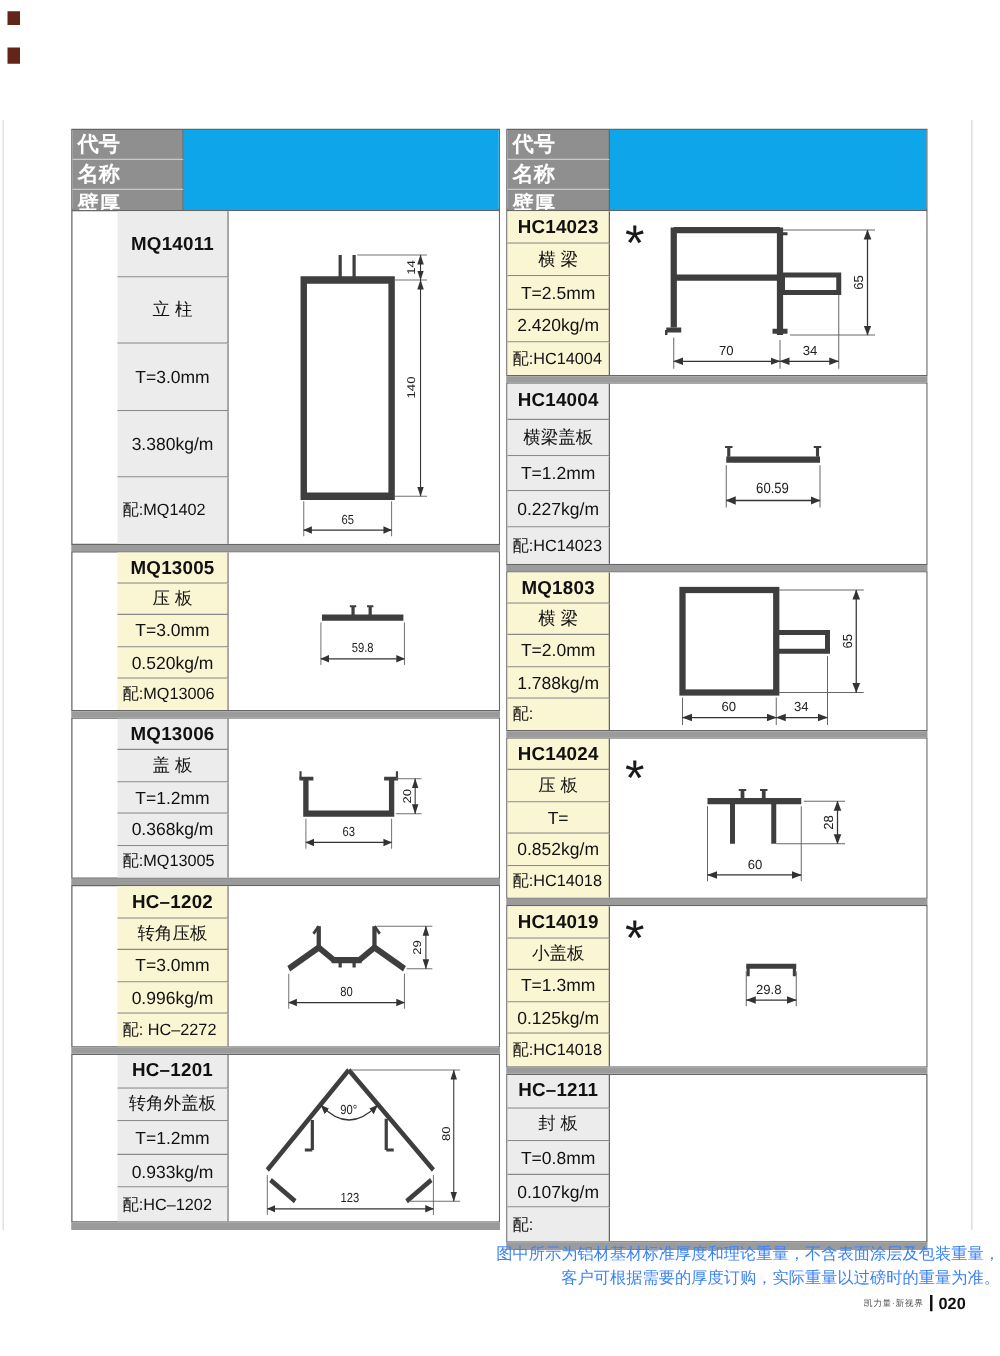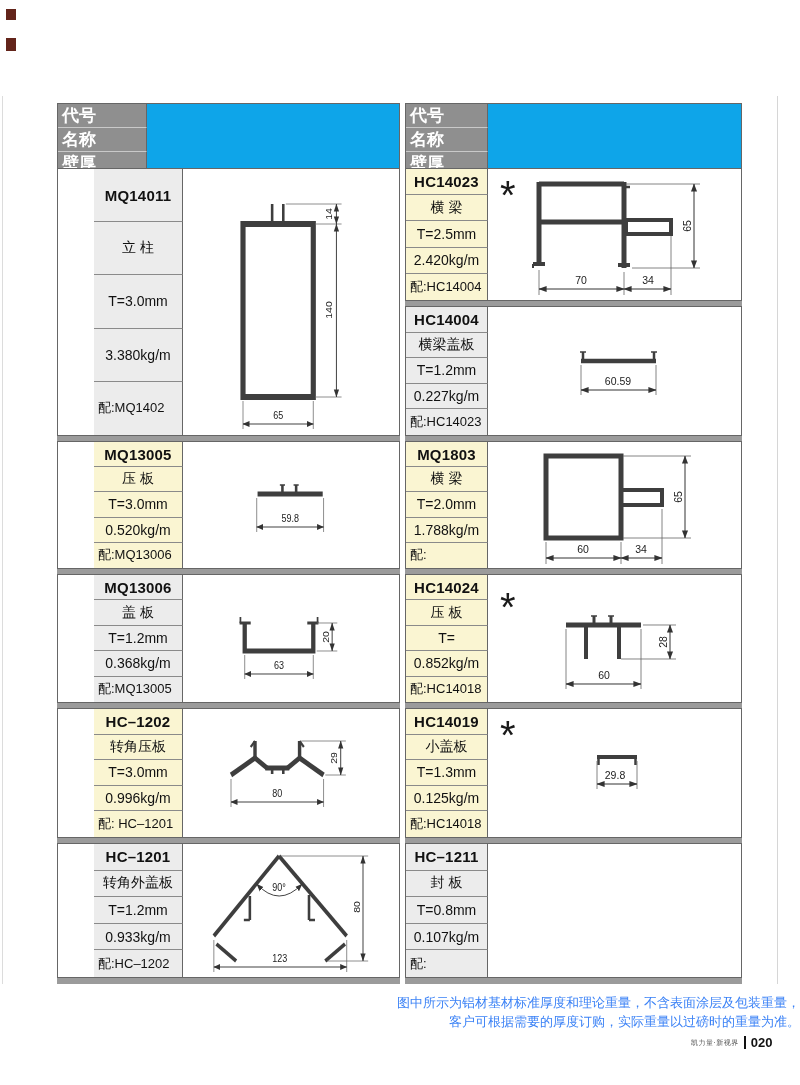--- a/index.html
+++ b/index.html
@@ -154,21 +154,21 @@
         </svg>
       </div>
     </div>
     <div class="sep"></div>
 
     <div class="block bg-y" style="height:130px">
       <div class="cell code">HC–1202</div>
       <div class="cell">转角压板</div>
       <div class="cell">T=3.0mm</div>
       <div class="cell">0.996kg/m</div>
-      <div class="cell match">配: HC–1201</div>
+      <div class="cell match">配: HC–2272</div>
       <div class="fig">
         <svg class="draw" viewBox="0 0 252 128" preserveAspectRatio="none">
           <line class="shape" x1="56" y1="66" x2="84" y2="49" stroke-width="5"></line>
           <line class="shape" x1="84" y1="51" x2="84" y2="32" stroke-width="4"></line>
           <line class="shape" x1="84" y1="32" x2="79" y2="38" stroke-width="2.5"></line>
           <line class="shape" x1="84" y1="49" x2="98" y2="59" stroke-width="5"></line>
           <line class="shape" x1="96" y1="59" x2="124" y2="59" stroke-width="5"></line>
           <line class="shape" x1="104" y1="59" x2="104" y2="65" stroke-width="3"></line>
           <line class="shape" x1="117" y1="59" x2="117" y2="65" stroke-width="3"></line>
           <line class="shape" x1="122" y1="59" x2="136" y2="49" stroke-width="5"></line>
@@ -257,21 +257,21 @@
           <line class="dim" x1="136" y1="120" x2="183" y2="120" marker-start="url(#arr)" marker-end="url(#arr)"></line>
           <line class="dim" x1="206" y1="15" x2="206" y2="99" marker-start="url(#arr)" marker-end="url(#arr)"></line>
           <text x="93" y="115" text-anchor="middle">70</text>
           <text x="160" y="115" text-anchor="middle">34</text>
           <text transform="rotate(-90 200 57)" x="200" y="57" text-anchor="middle" dominant-baseline="middle">65</text>
         </svg>
       </div>
     </div>
     <div class="sep"></div>
 
-    <div class="block bg-g" style="height:130px">
+    <div class="block bg-g" style="height:146px">
       <div class="cell code">HC14004</div>
       <div class="cell">横梁盖板</div>
       <div class="cell">T=1.2mm</div>
       <div class="cell">0.227kg/m</div>
       <div class="cell match">配:HC14023</div>
       <div class="fig">
         <svg class="draw" viewBox="0 0 253 128" preserveAspectRatio="none">
           <line class="shape" x1="93" y1="54" x2="168" y2="54" stroke-width="4.5"></line>
           <line class="shape" x1="95" y1="45" x2="95" y2="52" stroke-width="2.5"></line>
           <line class="shape" x1="166" y1="45" x2="166" y2="52" stroke-width="2.5"></line>

